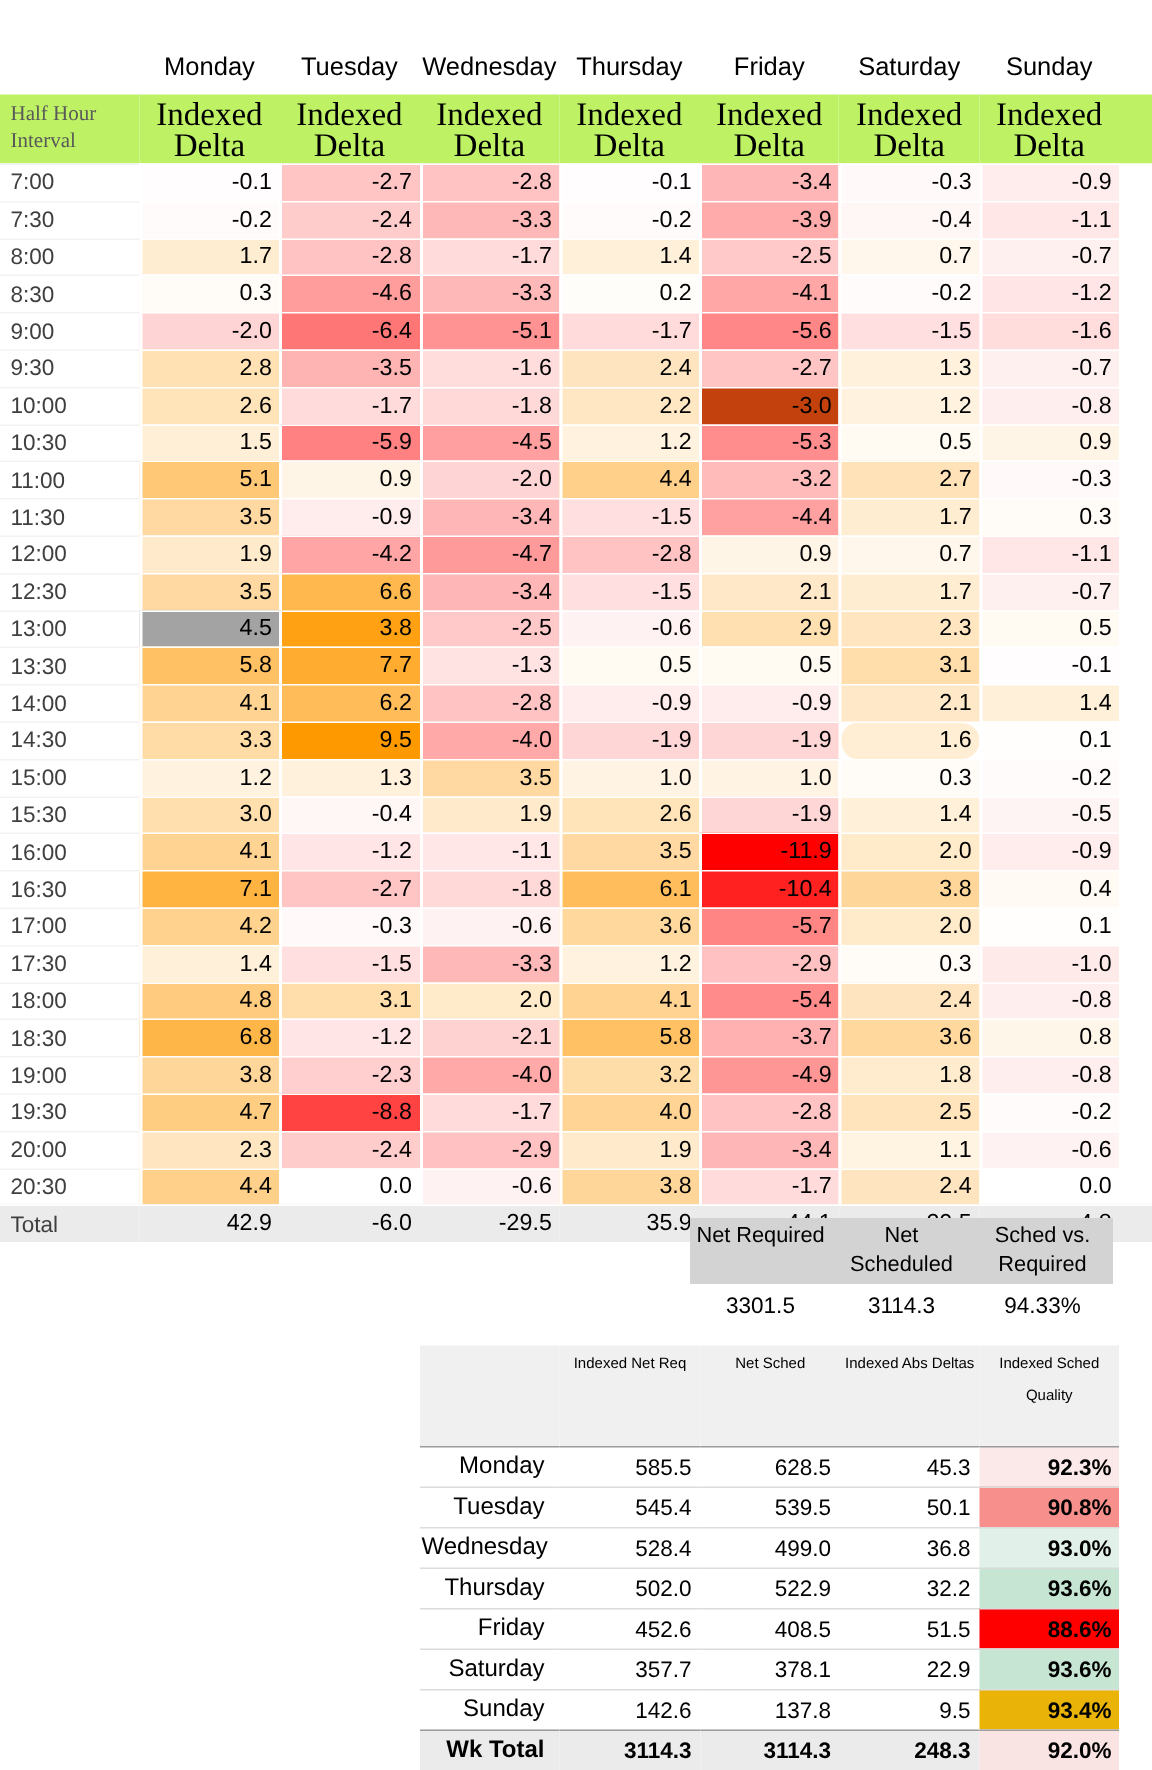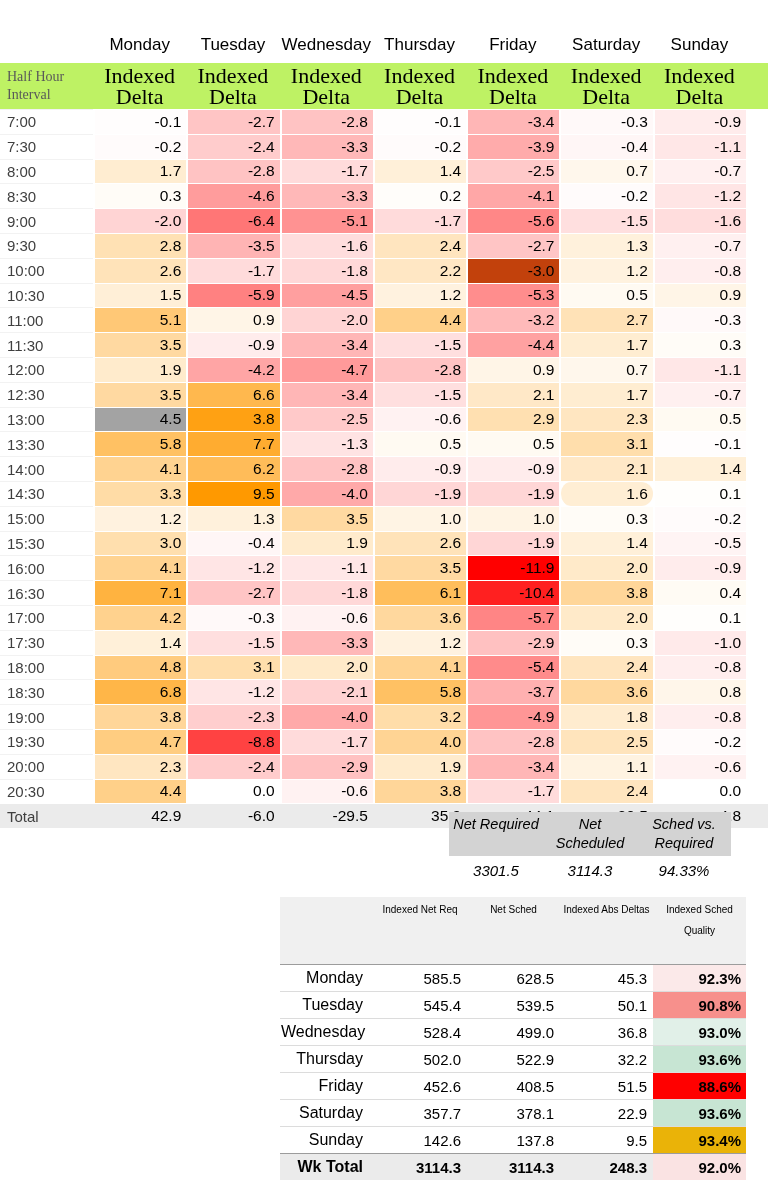--- a/index.html
+++ b/index.html
@@ -15,21 +15,21 @@
   #main .sub-row .subhdr{font-size:22px;text-align:center;line-height:21px;padding:0 2px;}
   #main tbody td{height:21.8px;font-size:15.5px;white-space:nowrap;}
   #main td.timecell{color:#3f3f3f;font-size:15px;text-align:left;padding-left:7px;background:#fff;border-top:1px solid #f2f2f2;}
   #main td.heat{text-align:right;padding-right:5px;border-top:1px solid #fff;border-left:2px solid #fff;}
   #main td.fill{background:#fff;}
   #main tr.total-row td{background:#EBEBEB;height:22px;border-top:1px solid #fff;}
   #main tr.total-row td.timecell{color:#3f3f3f;border-top:1px solid #fff;}
   #main tr.total-row td.heat{border-left:none;}
 
   
-  #sum1{position:absolute;left:449px;top:812px;width:282px;font-style:italic;}
+  #sum1{position:absolute;left:460px;top:812px;width:282px;}
   #sum1 th{height:40px;background:#D3D3D3;font-weight:400;font-size:14.5px;line-height:19px;
     text-align:center;vertical-align:top;padding-top:3px;}
   #sum1 td{height:26px;font-size:15px;text-align:center;vertical-align:middle;}
 
   
   #sum2{position:absolute;left:280px;top:897px;width:466px;}
   #sum2 th{height:64px;background:#F0F0F0;font-weight:400;font-size:10px;line-height:21px;
     text-align:center;vertical-align:top;padding-top:2px;}
   #sum2 tbody td{height:24px;font-size:15px;vertical-align:middle;border-top:1px solid #dcdcdc;}
   #sum2 tbody tr:first-child td{border-top:1px solid #9c9c9c;}

